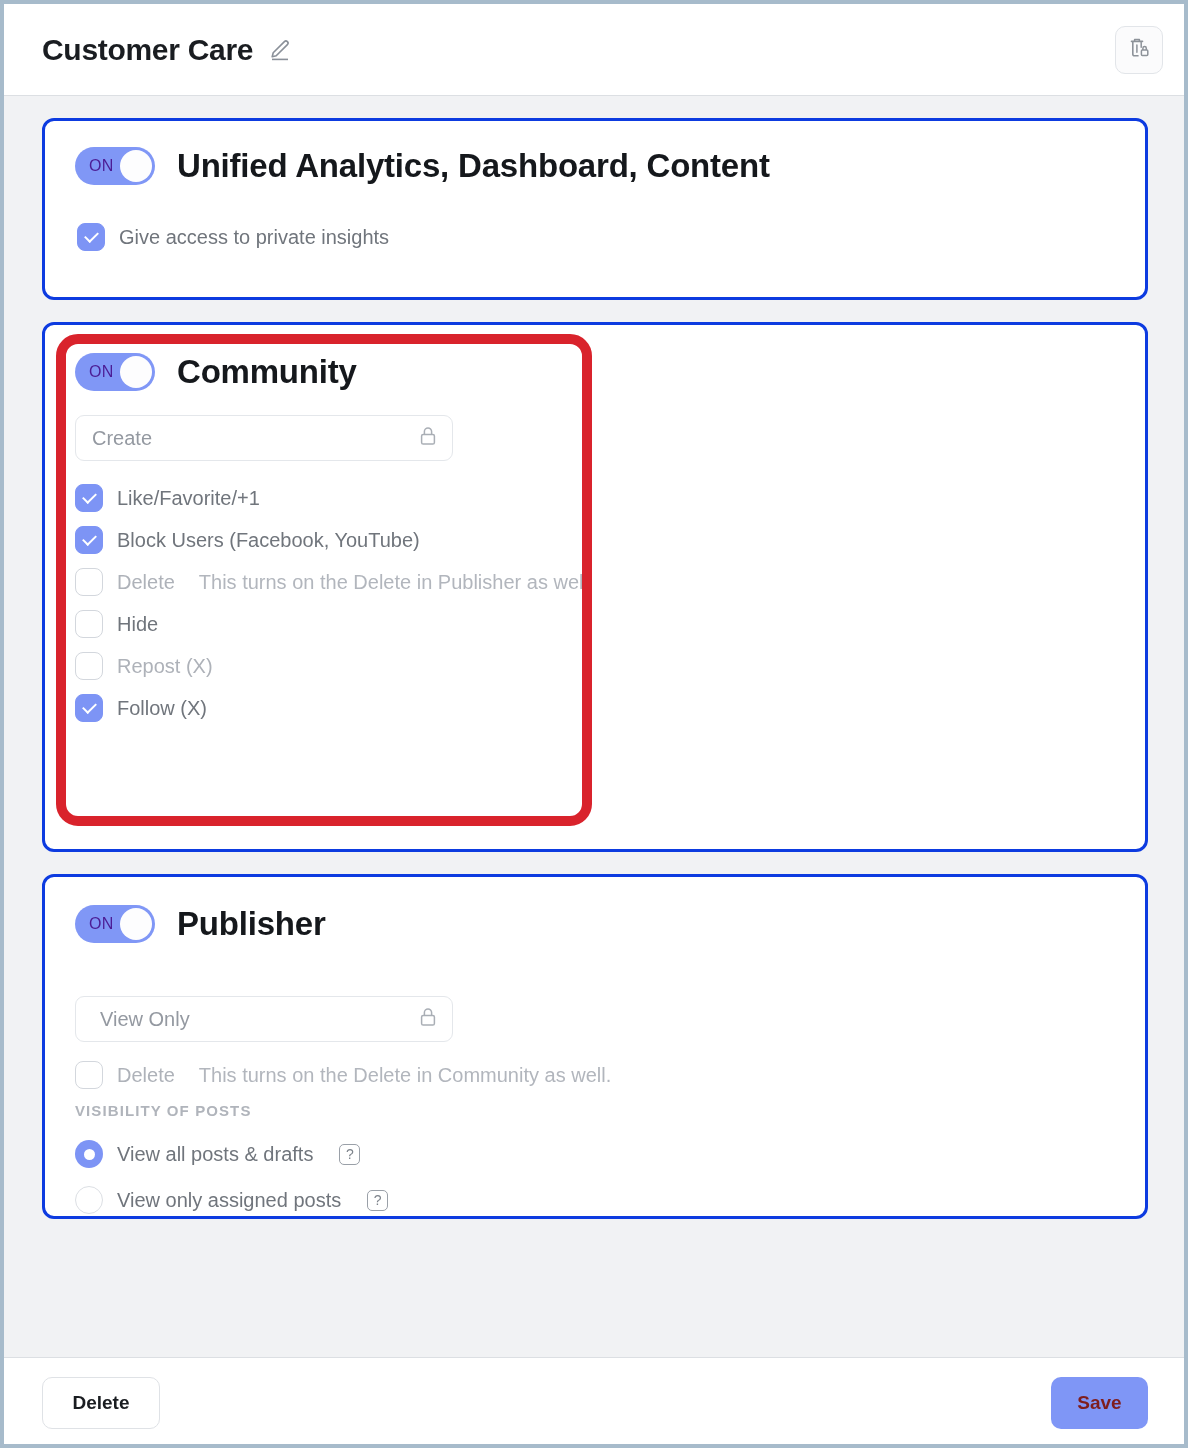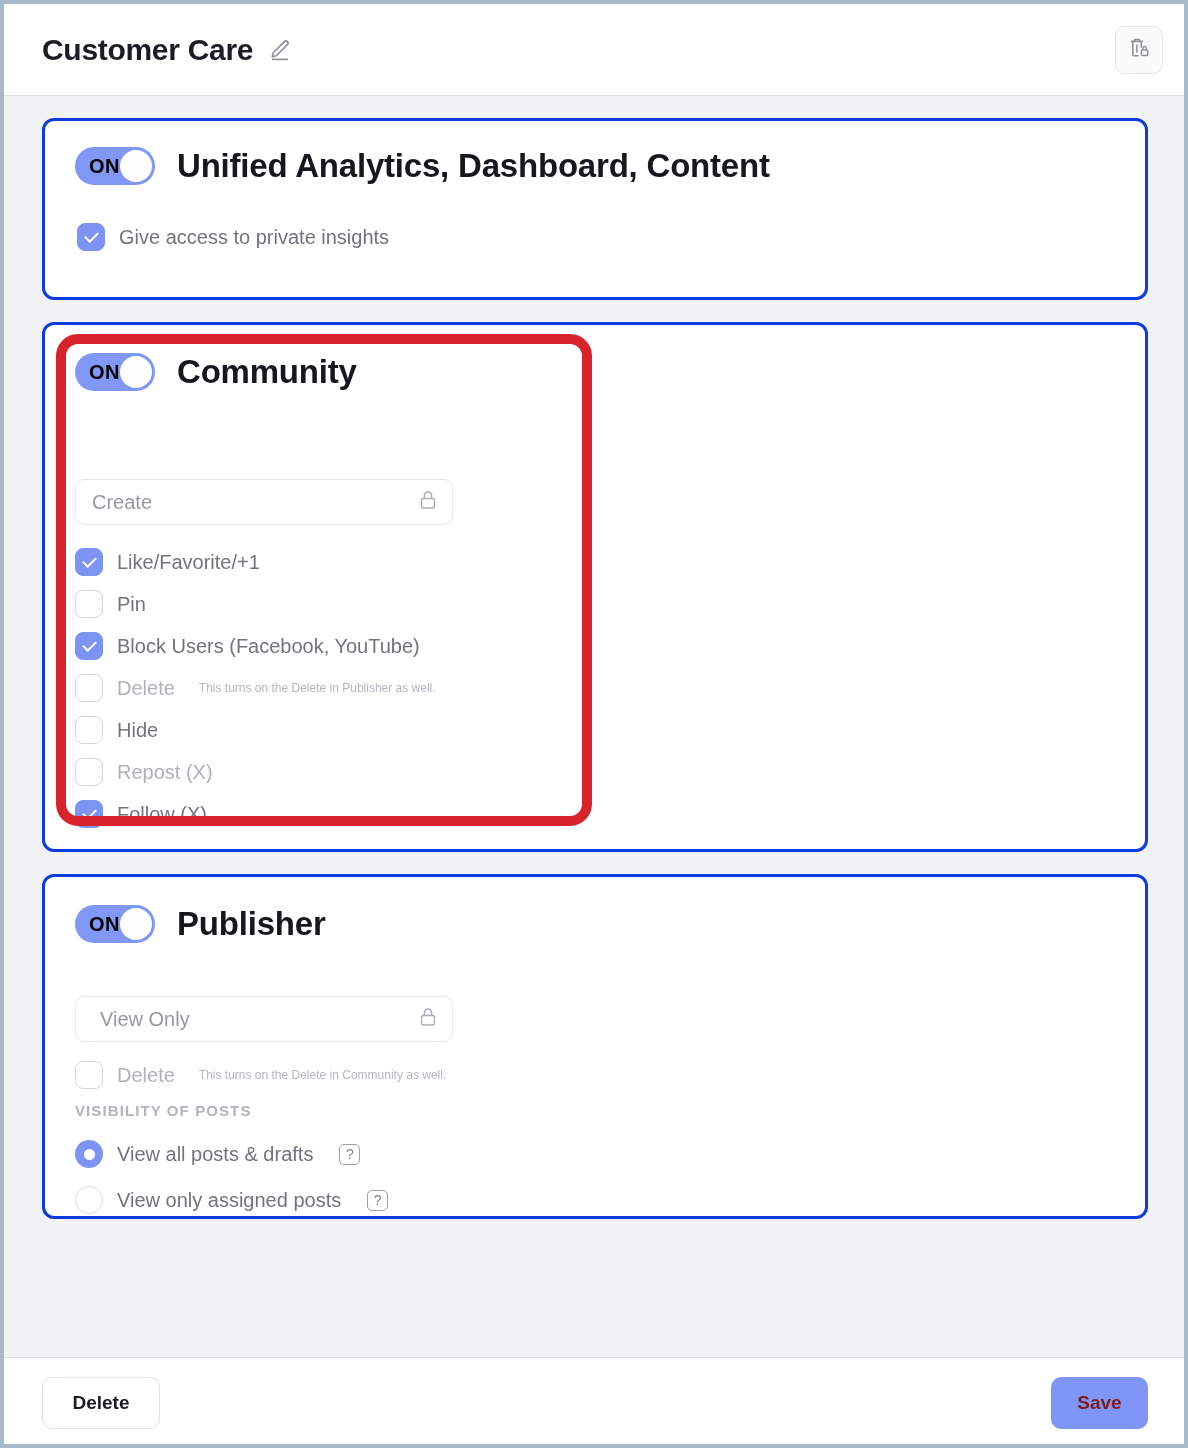--- a/index.html
+++ b/index.html
@@ -103,23 +103,23 @@
     position: relative;
     display: flex;
     align-items: center;
     flex: none;
   }
   .toggle .tg-label {
     position: absolute;
     left: 14px;
     top: 50%;
     transform: translateY(-50%);
-    color: #000000;
-    font-size: 20px;
-    font-weight: 700;
+    color: #4c1d95;
+    font-size: 16px;
+    font-weight: 400;
     letter-spacing: 0.4px;
   }
   .toggle .knob {
     position: absolute;
     right: 3px;
     top: 3px;
     width: 32px;
     height: 32px;
     border-radius: 50%;
     background: #fdfdfe;
@@ -151,21 +151,21 @@
     border-bottom: 2.6px solid #fff;
     transform: rotate(-45deg) translate(1px, -1px);
   }
   .cb-label {
     font-size: 20px;
     color: #70757c;
     white-space: nowrap;
   }
   .cb-label.dim { color: #aeb2b9; }
   .cb-hint {
-    font-size: 12px;
+    font-size: 20px;
     color: #b2b6bd;
     margin-left: 10px;
     white-space: nowrap;
   }
 
   .radio {
     width: 28px;
     height: 28px;
     border-radius: 50%;
     box-sizing: border-box;
@@ -323,38 +323,34 @@
 
     <div class="card" style="height:530px;">
       <div class="card-head" style="padding-top:28px;">
         <div class="toggle">
           <span class="tg-label">ON</span>
           <span class="knob"></span>
         </div>
         <span class="card-title">Community</span>
       </div>
 
-      <div class="lock-select" style="margin:88px 0 0 30px;">
+      <div class="lock-select" style="margin:24px 0 0 30px;">
         <span class="ls-val">Create</span>
         <span>
           <svg width="20" height="22" viewBox="0 0 20 22" fill="none">
             <rect x="3.6" y="9.4" width="12.8" height="9.6" rx="1.6" stroke="#a9aeb5" stroke-width="1.5"></rect>
             <path d="M6.4 9.2V6.6a3.6 3.6 0 0 1 7.2 0v2.6" stroke="#a9aeb5" stroke-width="1.5"></path>
           </svg>
         </span>
       </div>
 
       <div style="margin:16px 0 0 30px;">
         <div class="cb-row" style="height:42px;">
           <span class="cb on"></span>
           <span class="cb-label">Like/Favorite/+1</span>
-        </div>
-        <div class="cb-row" style="height:42px;">
-          <span class="cb off"></span>
-          <span class="cb-label">Pin</span>
         </div>
         <div class="cb-row" style="height:42px;">
           <span class="cb on"></span>
           <span class="cb-label">Block Users (Facebook, YouTube)</span>
         </div>
         <div class="cb-row" style="height:42px;">
           <span class="cb off"></span>
           <span class="cb-label dim">Delete</span>
           <span class="cb-hint">This turns on the Delete in Publisher as well.</span>
         </div>

